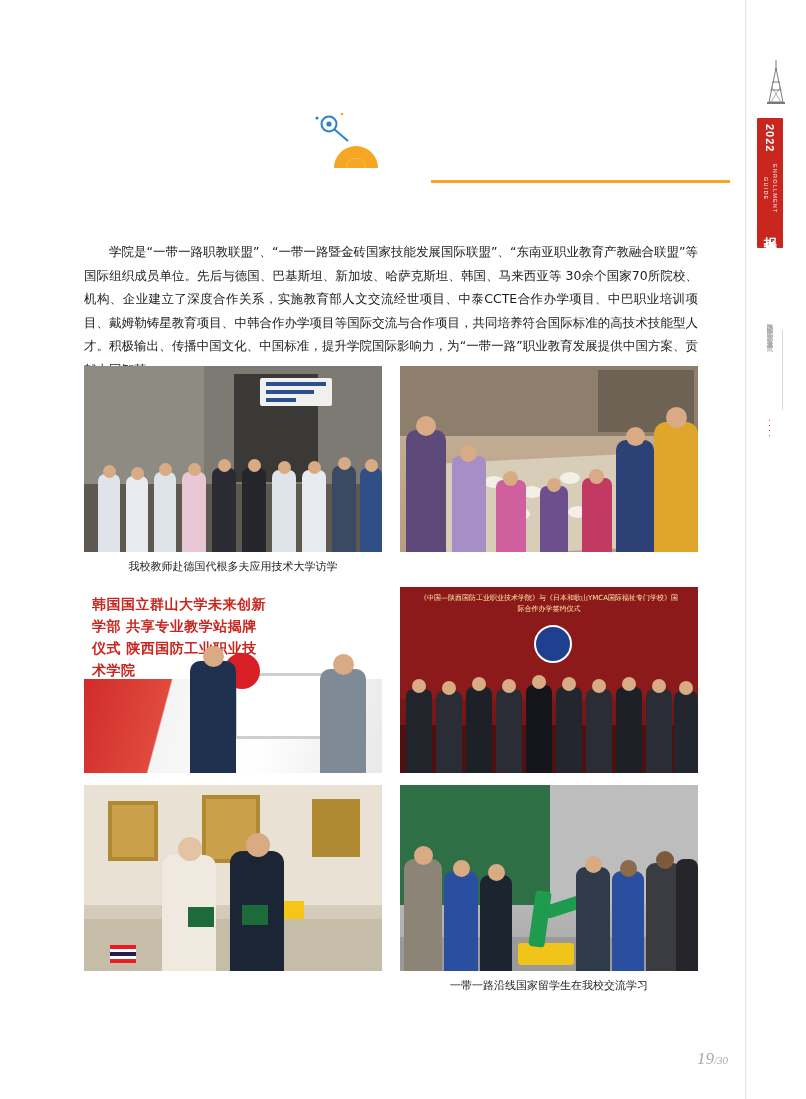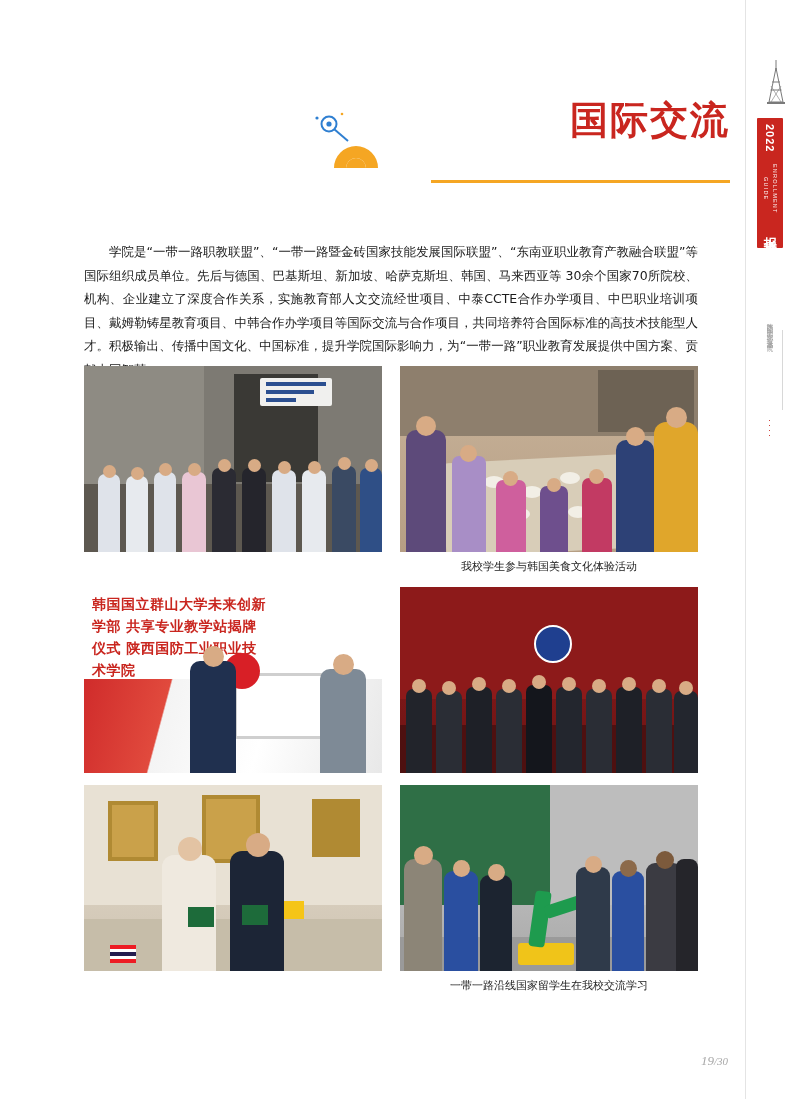--- a/index.html
+++ b/index.html
@@ -198,21 +198,21 @@
 
   
   .pagenum {
     position: absolute;
     right: 78px;
     bottom: 30px;
     color: #a9a9a9;
     font-family: "Liberation Serif", serif;
     font-style: italic;
   }
-  .pagenum .big { font-size: 13px; }
+  .pagenum .big { font-size: 17px; }
   .pagenum .small { font-size: 11px; }
 
   
   .scene { position: absolute; inset: 0; }
   .fig {
     position: absolute;
     bottom: 0;
     border-radius: 7px 7px 0 0;
   }
   .head {
@@ -305,21 +305,20 @@
   <div class="header">
     <svg class="logo-mark" viewBox="0 0 82 62">
       <path d="M22 58 A22 22 0 0 1 66 58 L54 58 A10 10 0 0 0 34 58 Z" fill="#f5a623"></path>
       <path d="M34 58 A10 10 0 0 1 54 58 Z" fill="#f5a623"></path>
       <circle cx="17" cy="14" r="7.5" fill="none" stroke="#2f7fd1" stroke-width="2"></circle>
       <circle cx="17" cy="14" r="2.6" fill="#2f7fd1"></circle>
       <line x1="22" y1="19" x2="36" y2="31" stroke="#2f7fd1" stroke-width="2"></line>
       <circle cx="5" cy="8" r="1.6" fill="#2f7fd1"></circle>
       <circle cx="30" cy="4" r="1.3" fill="#f5a623"></circle>
     </svg>
-    <div class="title-cn">国际交流</div>
     <div class="title-underline"></div>
   </div>
 
   <div class="para">学院是“一带一路职教联盟”、“一带一路暨金砖国家技能发展国际联盟”、“东南亚职业教育产教融合联盟”等国际组织成员单位。先后与德国、巴基斯坦、新加坡、哈萨克斯坦、韩国、马来西亚等 30余个国家70所院校、机构、企业建立了深度合作关系，实施教育部人文交流经世项目、中泰CCTE合作办学项目、中巴职业培训项目、戴姆勒铸星教育项目、中韩合作办学项目等国际交流与合作项目，共同培养符合国际标准的高技术技能型人才。积极输出、传播中国文化、中国标准，提升学院国际影响力，为“一带一路”职业教育发展提供中国方案、贡献中国智慧。</div>
 
   <div class="grid">
 
     <div class="row">
       <div class="cell">
         <div class="photo p1">
@@ -348,20 +347,21 @@
             <div class="fig" style="left:188px;width:24px;height:82px;background:#dfe3ea"></div>
             <div class="head" style="left:194px;bottom:78px;width:13px;height:13px"></div>
             <div class="fig" style="left:218px;width:24px;height:82px;background:#e7eaee"></div>
             <div class="head" style="left:224px;bottom:78px;width:13px;height:13px"></div>
             <div class="fig" style="left:248px;width:24px;height:86px;background:#3a4a63"></div>
             <div class="head" style="left:254px;bottom:82px;width:13px;height:13px"></div>
             <div class="fig" style="left:276px;width:22px;height:84px;background:#2f4f86"></div>
             <div class="head" style="left:281px;bottom:80px;width:13px;height:13px"></div>
           </div>
         </div>
+        <div class="caption">我校教师赴德国代根多夫应用技术大学访学</div>
       </div>
 
       <div class="cell">
         <div class="photo p2">
           <div class="scene">
             <div class="bg"></div>
               <div class="win"></div>
             <div class="table"></div>
             <div class="plate" style="left:84px;top:110px"></div>
             <div class="plate" style="left:122px;top:120px"></div>
@@ -377,21 +377,20 @@
             <div class="fig" style="left:140px;width:28px;height:66px;background:#6e4f8d"></div>
             <div class="head" style="left:147px;bottom:60px;width:14px;height:14px"></div>
             <div class="fig" style="left:182px;width:30px;height:74px;background:#c23a63"></div>
             <div class="head" style="left:189px;bottom:68px;width:15px;height:15px"></div>
             <div class="fig" style="left:216px;width:38px;height:112px;background:#2d4176;border-radius:10px 10px 0 0"></div>
             <div class="head" style="left:226px;bottom:106px;width:19px;height:19px"></div>
             <div class="fig" style="left:254px;width:44px;height:130px;background:#e0a62b;border-radius:12px 12px 0 0"></div>
             <div class="head" style="left:266px;bottom:124px;width:21px;height:21px"></div>
           </div>
         </div>
-        <div class="caption">我校学生参与韩国美食文化体验活动</div>
       </div>
     </div>
 
     <div class="row">
       <div class="cell">
         <div class="photo p3">
           <div class="scene">
             <div class="swoosh"></div>
             <div class="banner"></div>
             <div class="btxt">韩国国立群山大学未来创新学部 共享专业教学站揭牌仪式 陕西国防工业职业技术学院</div>
@@ -402,20 +401,21 @@
             <div class="fig" style="left:236px;width:46px;height:104px;background:#7e8a96;border-radius:10px 10px 0 0"></div>
             <div class="head" style="left:249px;bottom:98px;width:21px;height:21px"></div>
           </div>
         </div>
       </div>
 
       <div class="cell">
         <div class="photo p4">
           <div class="scene">
             <div class="back"></div>
+            <div class="btitle">《中国—陕西国防工业职业技术学院》与《日本和歌山YMCA国际福祉专门学校》国际合作办学签约仪式</div>
             <div class="emblem"></div>
             <div class="floor"></div>
             <div class="fig" style="left:6px;width:26px;height:84px;background:#22242b"></div>
             <div class="head" style="left:12px;bottom:80px;width:14px;height:14px"></div>
             <div class="fig" style="left:36px;width:26px;height:82px;background:#2a2d35"></div>
             <div class="head" style="left:42px;bottom:78px;width:14px;height:14px"></div>
             <div class="fig" style="left:66px;width:26px;height:86px;background:#1e2027"></div>
             <div class="head" style="left:72px;bottom:82px;width:14px;height:14px"></div>
             <div class="fig" style="left:96px;width:26px;height:84px;background:#2a2d35"></div>
             <div class="head" style="left:102px;bottom:80px;width:14px;height:14px"></div>

